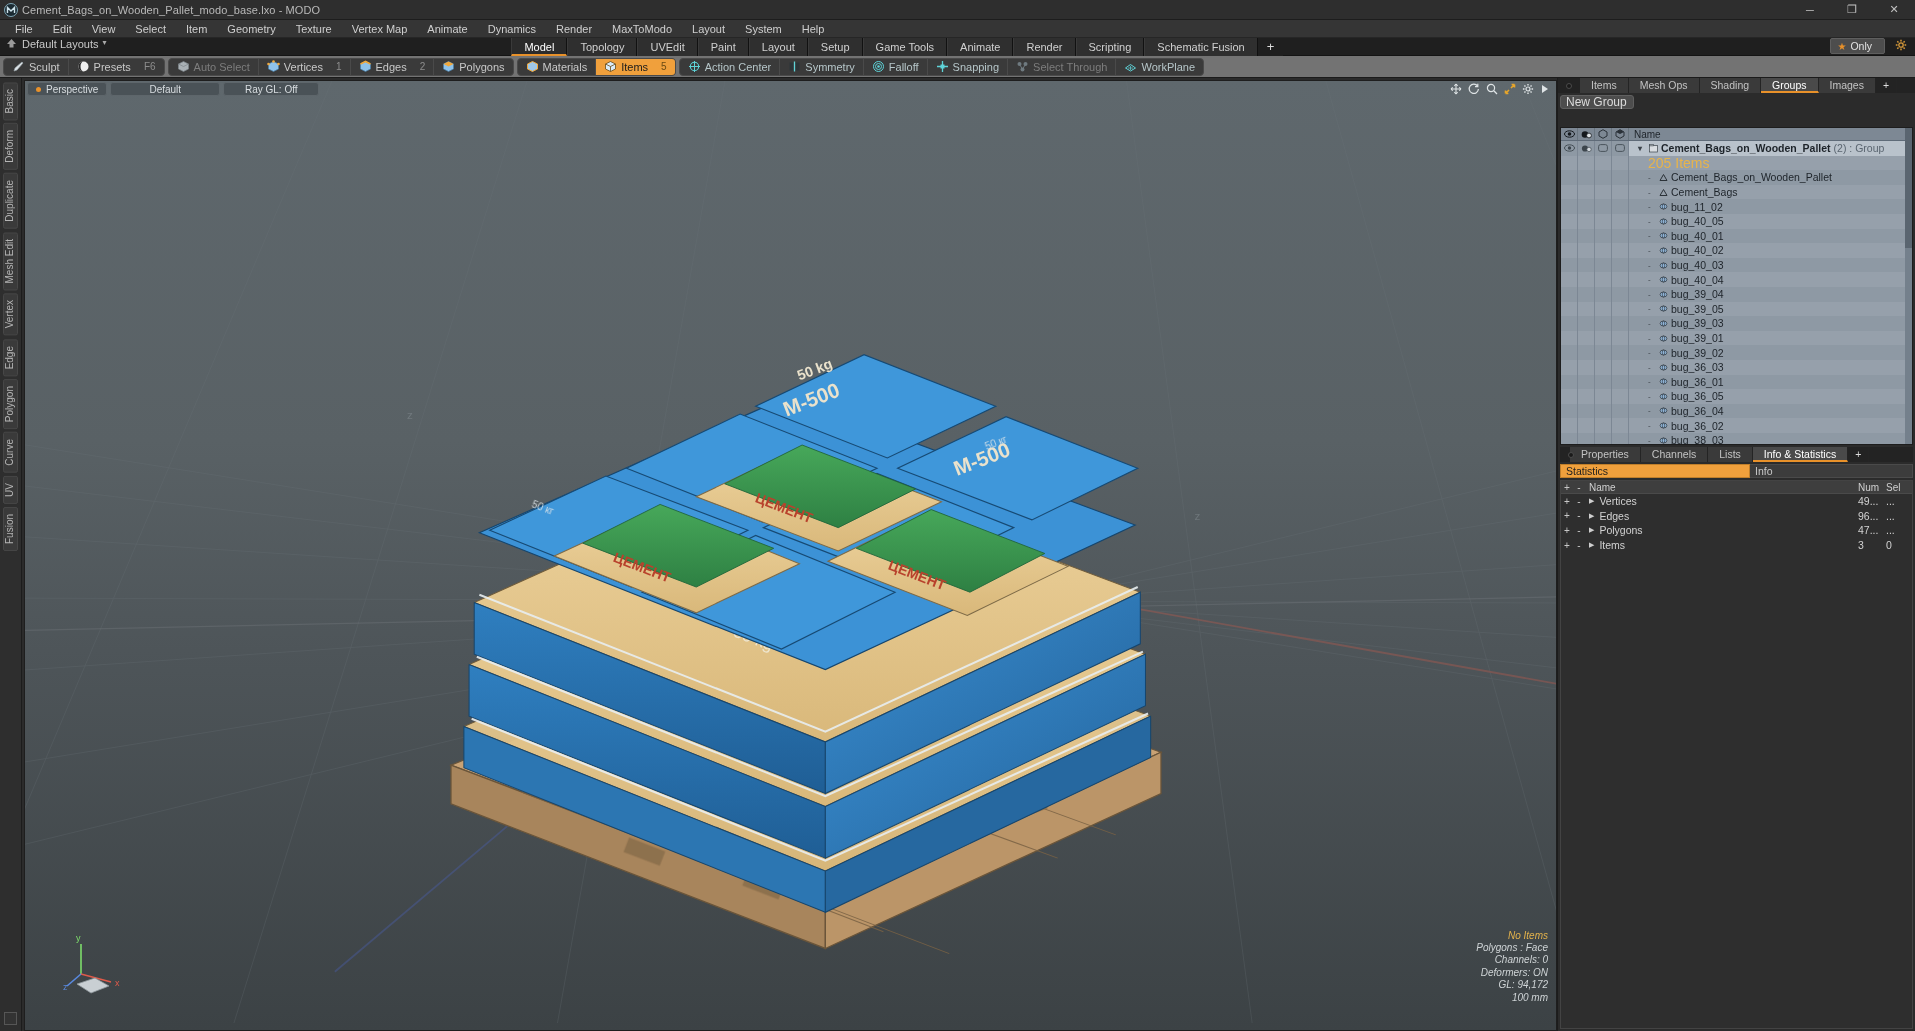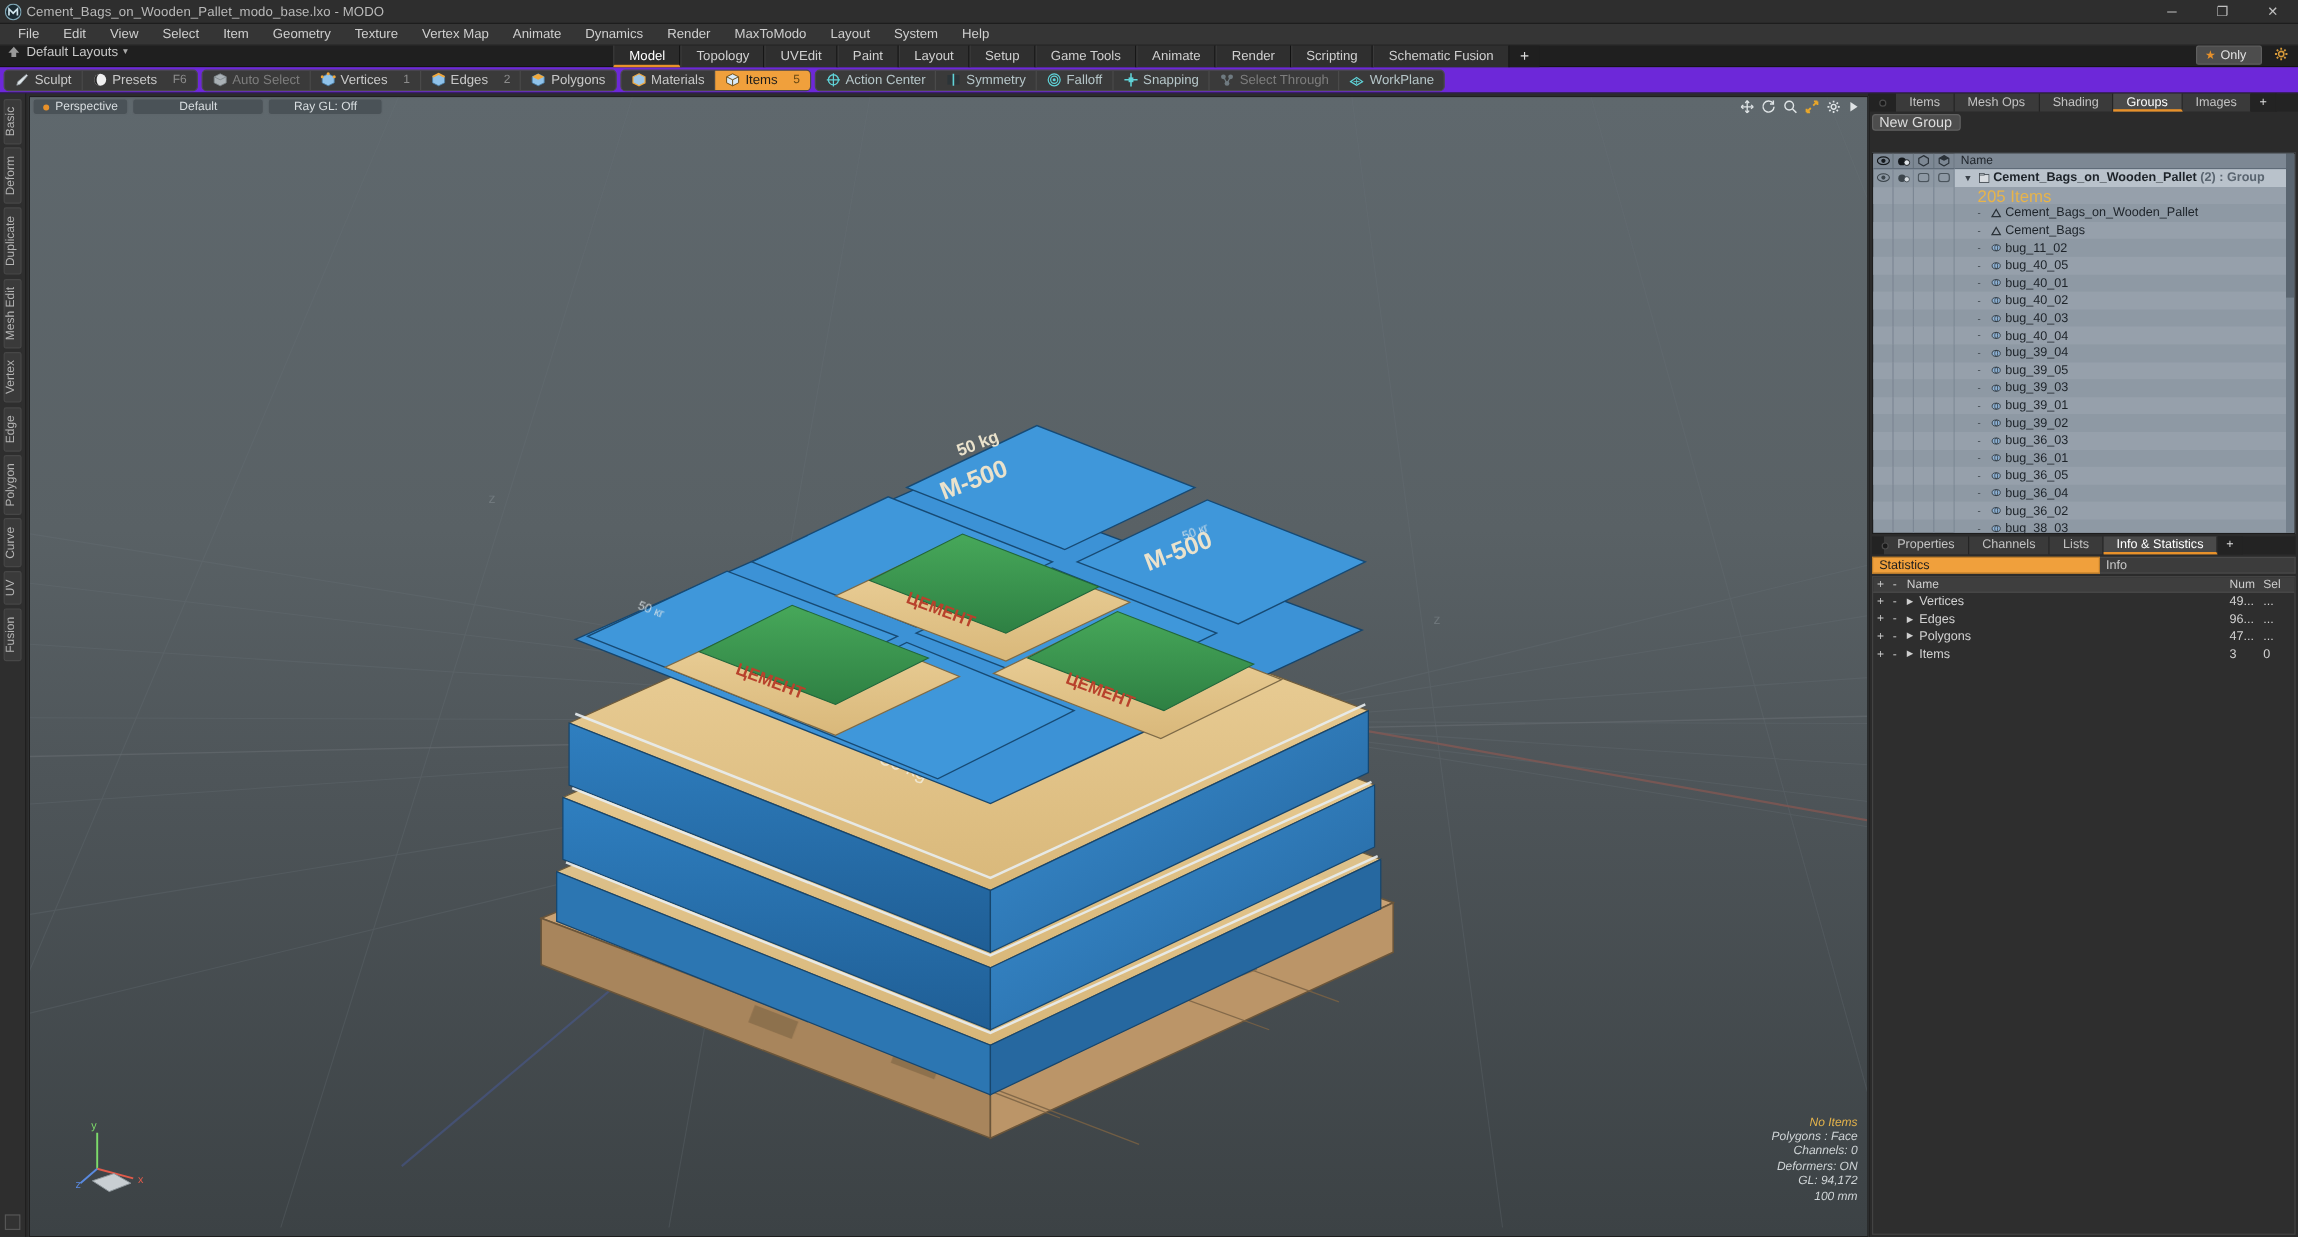--- a/index.html
+++ b/index.html
@@ -34,21 +34,21 @@
   .lb-tab.active { background:#2b2b2b; color:#fff; border-bottom:2px solid #e8912a; }
   .lb-plus { color:#ddd; font-size:13px; padding:0 9px; line-height:18px; background:#1f1f1f;}
   .lb-right { margin-left:auto; display:flex; align-items:center; gap:0px; }
   .only-btn { background:#4d4d4d; border:1px solid #5f5f5f; border-radius:2px; font-size:10.5px;
     padding:1px 12px 1px 6px; color:#e3e3e3; display:flex; align-items:center; gap:4px;
     margin-right:6px; }
   .only-star { color:#e8912a; font-size:10px; }
   .gear-top { width:20px; text-align:center; color:#d79a3a; font-size:12px; margin-right:4px;}
 
   
-  .toolbar { height:22px; background:#6d28d9; display:flex; align-items:center;
+  .toolbar { height:22px; background:#737373; display:flex; align-items:center;
     padding:0 3px; gap:3px; border-bottom:1px solid #1b1b1b; }
   .tgroup { display:flex; align-items:center; background:#3a3a3a; border:1px solid #4a4a4a;
     border-radius:4px; height:18px; overflow:hidden; }
   .titem { display:flex; align-items:center; gap:4px; padding:0 8px; height:18px;
     font-size:11px; color:#c9c9c9; border-right:1px solid #4a4a4a; }
   .titem:last-child { border-right:none; }
   .titem.dim { color:#7d7d7d; }
   .titem.sel { background:#f0a03c; color:#1c1c1c; }
   .titem .num { color:#8d8d8d; font-size:10px; margin-left:9px; }
   .titem.sel .num { color:#6b4a13; }
@@ -123,21 +123,21 @@
   .tree-names { flex:1; background:#8e99a4; }
   .tn-hdr { height:13px; background:#7d8894; border-bottom:1px solid #5f6b78; font-size:10px;
      color:#20262c; display:flex; align-items:center; padding-left:5px; }
   .tn-row { height:14.6px; display:flex; align-items:center; font-size:10.5px; color:#1d2329;
      gap:3px; white-space:nowrap; }
   .tn-row.alt { background:#96a0ab; }
   .tn-row.sel { background:#b9c2cb; }
   .tn-row.group { font-weight:bold; }
   .tn-ind { display:inline-block; }
   .tn-exp { color:#3a4148; font-size:8px; width:8px; }
-  .tn-grey { color:#5a6570; font-weight:bold; }
+  .tn-grey { color:#5a6570; font-weight:normal; }
   .tn-count { color:#e8b44a; font-size:14px; }
   .scrollbar-v { width:7px; background:#74808c; }
   .scroll-thumb { width:7px; height:120px; background:#5a6570; }
 
   
   .spanel { flex:1; margin:0 2px 2px 2px; display:flex; flex-direction:column; }
   .stabs { height:15px; display:flex; align-items:stretch; background:#232323; padding-left:10px;
      position:relative; }
   .stab { font-size:10.5px; color:#c3c3c3; padding:0 11px; line-height:15px; background:#3a3a3a;
      border-right:1px solid #242424; }

